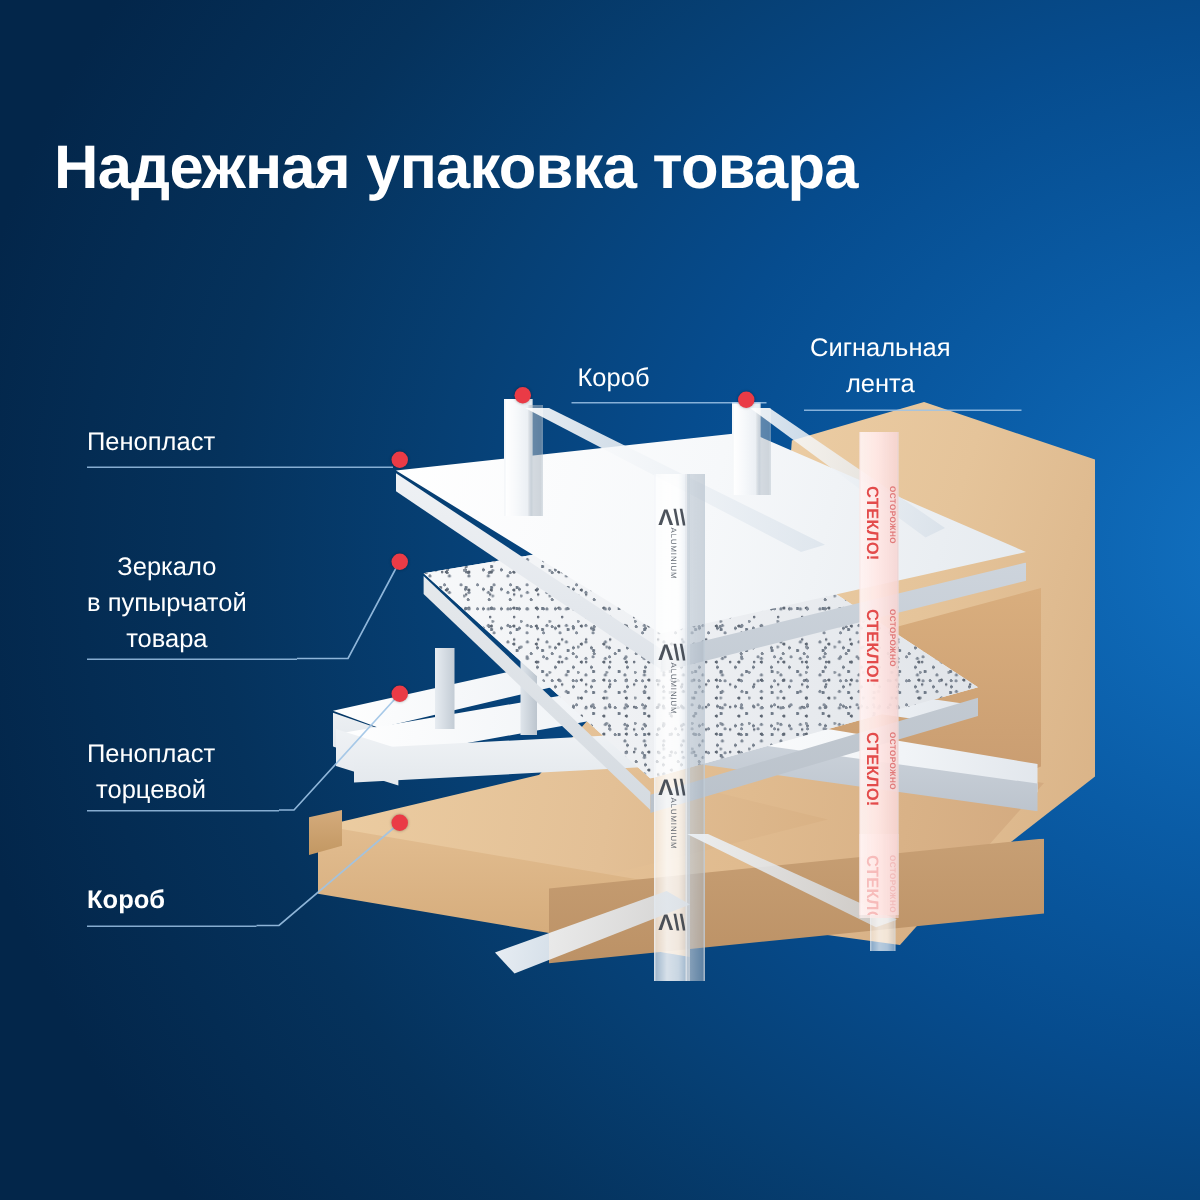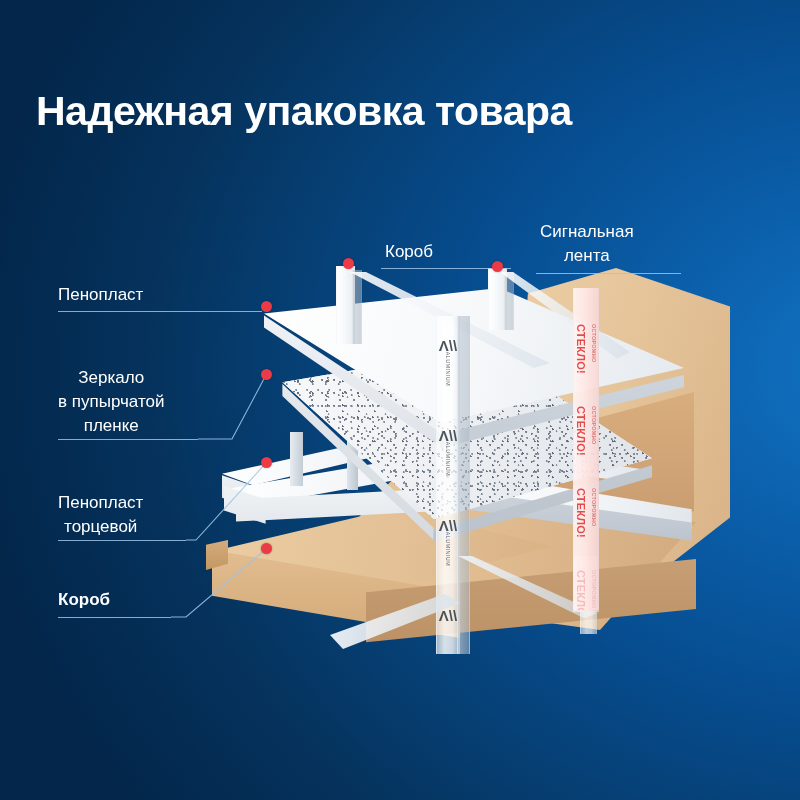--- a/index.html
+++ b/index.html
@@ -321,21 +321,21 @@
 лента</div>
   <div class="lead-h" style="left:536px;top:273px;width:145px;"></div>
   <div class="dot" style="left:492px;top:261px;"></div>
 
   <div class="label" style="left:58px;top:283px;">Пенопласт</div>
   <div class="lead-h" style="left:58px;top:311px;width:204px;"></div>
   <div class="dot" style="left:261px;top:301px;"></div>
 
   <div class="label" style="left:58px;top:366px;">Зеркало
 в пупырчатой
-пленке</div>
+товара</div>
   <div class="lead-h" style="left:58px;top:439px;width:140px;"></div>
   <div class="dot" style="left:261px;top:369px;"></div>
 
   <div class="label" style="left:58px;top:491px;">Пенопласт
 торцевой</div>
   <div class="lead-h" style="left:58px;top:540px;width:128px;"></div>
   <div class="dot" style="left:261px;top:457px;"></div>
 
   <div class="label" style="left:58px;top:588px;font-weight:bold;">Короб</div>
   <div class="lead-h" style="left:58px;top:617px;width:113px;"></div>

